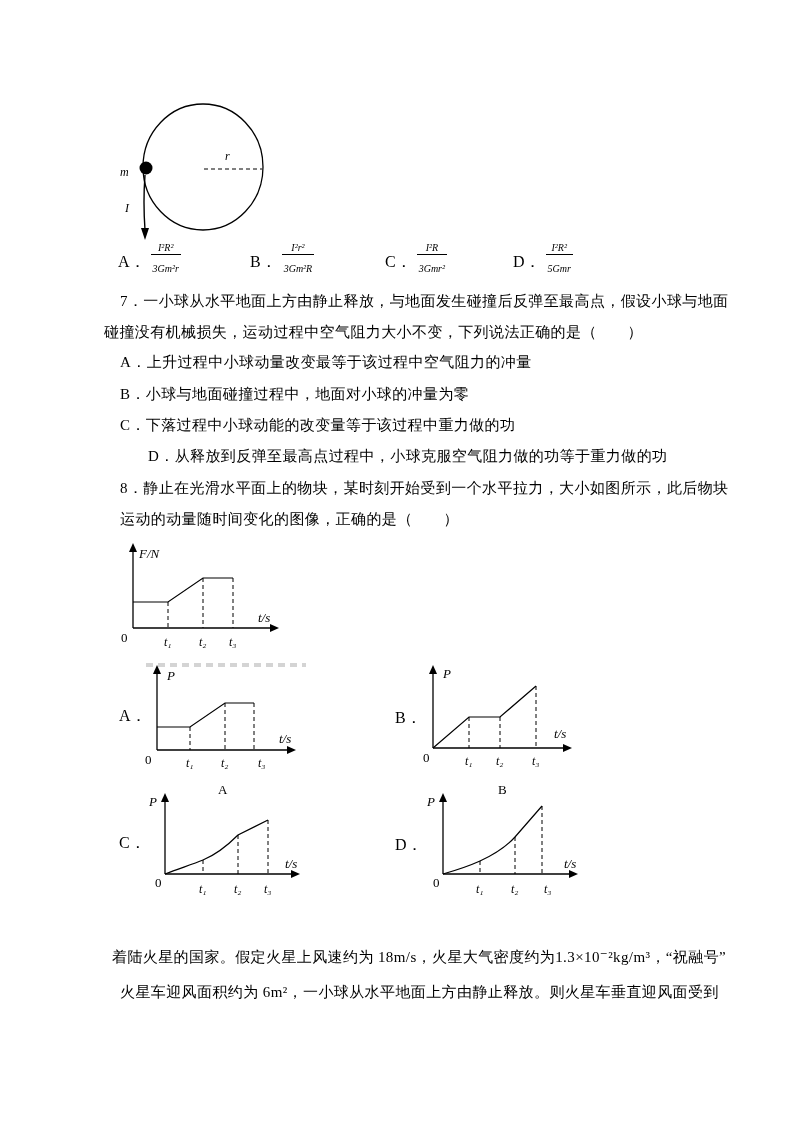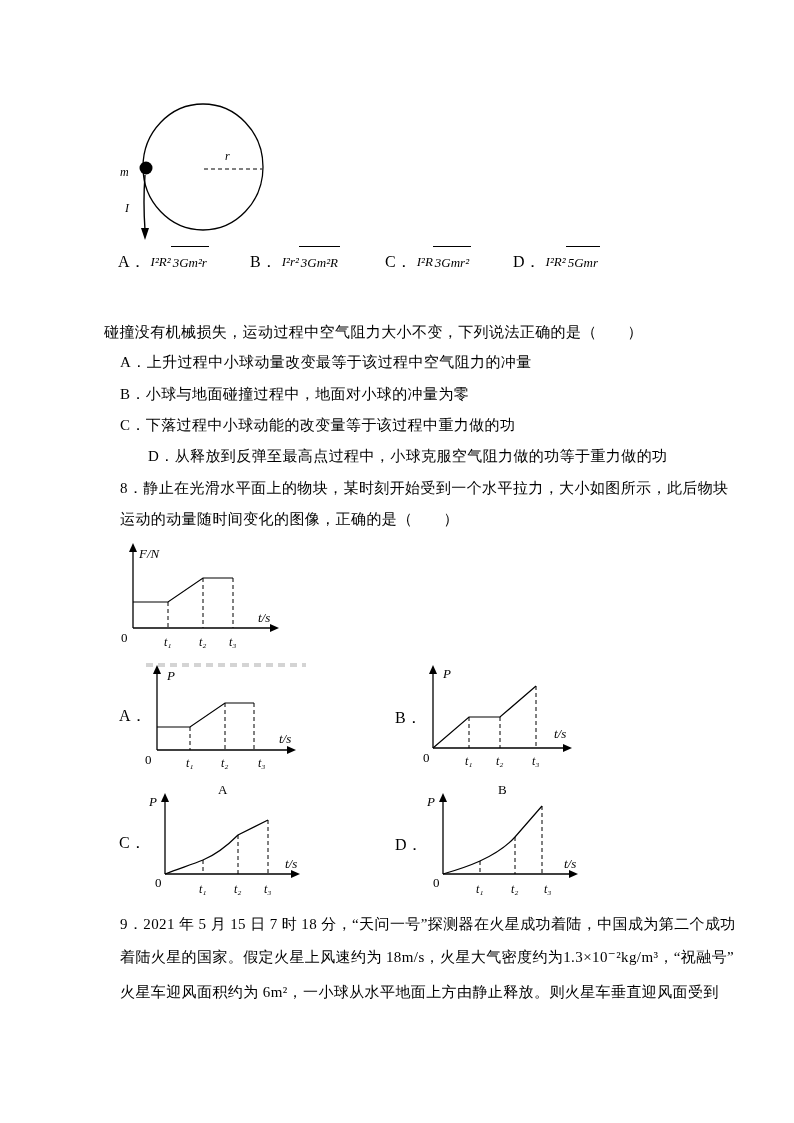--- a/index.html
+++ b/index.html
@@ -3,22 +3,22 @@
 <meta charset="utf-8">
 <style>
   html,body { margin:0; padding:0; background:#ffffff; }
   .page {
     position:relative; width:794px; height:1123px; background:#ffffff;
     font-family:"Liberation Serif","DejaVu Serif",serif; color:#000;
     overflow:hidden;
   }
   .tl { position:absolute; font-size:15px; letter-spacing:.4px; white-space:nowrap; }
   .opt { position:absolute; display:flex; align-items:center; gap:5px; font-size:16px; }
-  .frac { display:inline-flex; flex-direction:row; align-items:center;
-          font-style:italic; font-size:13px; line-height:1.2;
+  .frac { display:inline-flex; flex-direction:column; align-items:center;
+          font-style:italic; font-size:10px; line-height:1.2;
           font-family:"Liberation Serif",serif; }
   .frac .den { border-top:1px solid #000; padding:8px 2px; }
   svg { position:absolute; overflow:visible; }
   svg text { font-family:"Liberation Serif",serif; font-size:12px; fill:#000; }
   svg .it { font-style:italic; }
   svg .lbl { font-size:13px; }
   .axis { stroke:#000; stroke-width:1.3; fill:none; }
   .curve { stroke:#000; stroke-width:1.2; fill:none; }
   .dash { stroke:#000; stroke-width:1; fill:none; stroke-dasharray:4 3; }
   .caption { position:absolute; font-size:13px; font-family:"Liberation Serif",serif; }
@@ -65,20 +65,21 @@
     </span>
   </div>
   <div class="opt" style="left:513px; top:240px; height:44px;">
     <span class="letter">D．</span>
     <span class="frac">
       <span class="num">I²R²</span>
       <span class="den">5Gmr</span>
     </span>
   </div>
 
+  <div class="tl" style="left:120px; top:292px;">7．一小球从水平地面上方由静止释放，与地面发生碰撞后反弹至最高点，假设小球与地面</div>
   <div class="tl" style="left:104px; top:323px;">碰撞没有机械损失，运动过程中空气阻力大小不变，下列说法正确的是（　　）</div>
   <div class="tl" style="left:120px; top:353px;">A．上升过程中小球动量改变最等于该过程中空气阻力的冲量</div>
   <div class="tl" style="left:120px; top:385px;">B．小球与地面碰撞过程中，地面对小球的冲量为零</div>
   <div class="tl" style="left:120px; top:416px;">C．下落过程中小球动能的改变量等于该过程中重力做的功</div>
   <div class="tl" style="left:120px; top:447px;margin-left:28px;">D．从释放到反弹至最高点过程中，小球克服空气阻力做的功等于重力做的功</div>
 
   <div class="tl" style="left:120px; top:479px;text-align:center;">8．静止在光滑水平面上的物块，某时刻开始受到一个水平拉力，大小如图所示，此后物块</div>
   <div class="tl" style="left:120px; top:510px;">运动的动量随时间变化的图像，正确的是（　　）</div>
 
   <svg style="left:106px; top:542px;" width="250" height="118" viewBox="0 0 250 118">
@@ -168,17 +169,16 @@
     <line class="dash" x1="90" y1="47" x2="90" y2="84"></line>
     <line class="dash" x1="117" y1="16" x2="117" y2="84"></line>
     <text class="it lbl" x="2" y="16">P</text>
     <text class="lbl" x="8" y="97">0</text>
     <text class="it" x="51" y="103">t₁</text>
     <text class="it" x="86" y="103">t₂</text>
     <text class="it" x="119" y="103">t₃</text>
     <text class="it lbl" x="139" y="78">t/s</text>
   </svg>
 
-  <div class="tl" style="left:120px; top:915px;">9．2021 年 5 月 15 日 7 时 18 分，“天问一号”探测器在火星成功着陆，中国成为第二个成功</div>
-  <div class="tl" style="left:120px; top:948px;">着陆火星的国家。假定火星上风速约为 18m/s，火星大气密度约为1.3×10⁻²kg/m³，“祝融号”</div>
+  <div class="tl" style="left:112px; top:948px;">着陆火星的国家。假定火星上风速约为 18m/s，火星大气密度约为1.3×10⁻²kg/m³，“祝融号”</div>
   <div class="tl" style="left:120px; top:983px;">火星车迎风面积约为 6m²，一小球从水平地面上方由静止释放。则火星车垂直迎风面受到</div>
 
 </div>
 
 </body></html>

